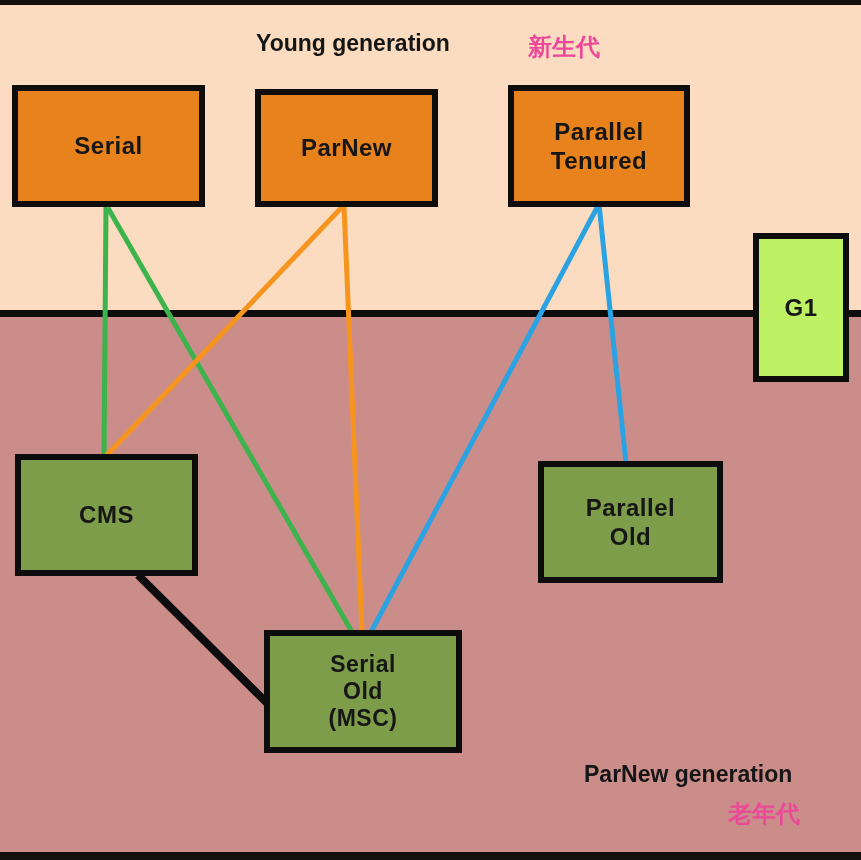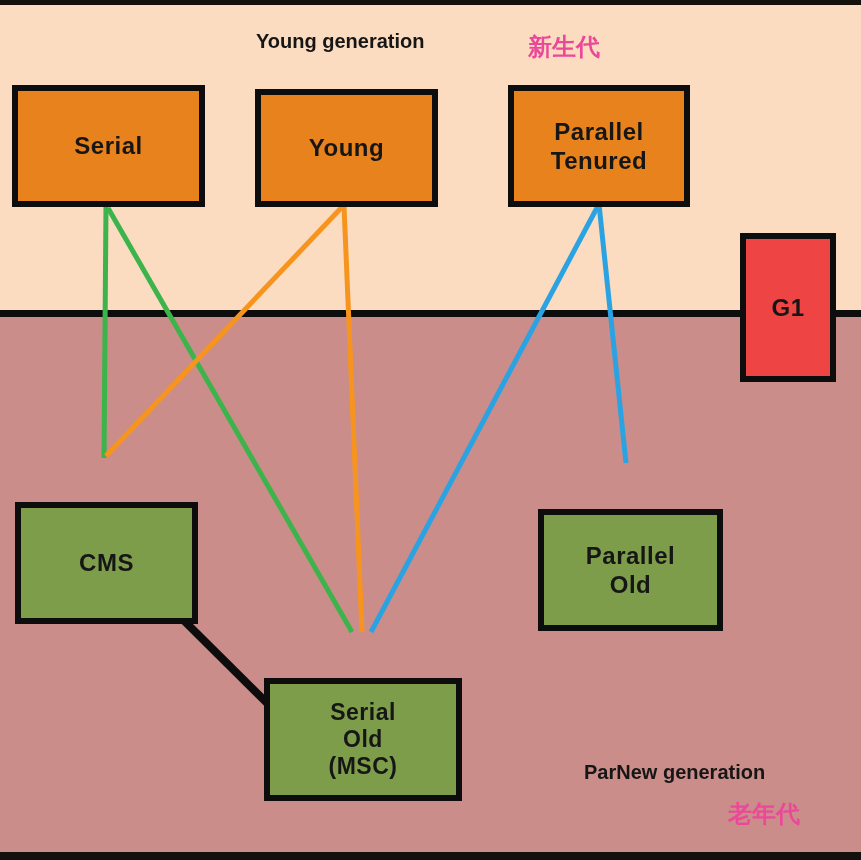--- a/index.html
+++ b/index.html
@@ -28,30 +28,30 @@
     align-items: center;
     justify-content: center;
     z-index: 4;
     color: #161616;
     font-size: 24px;
     line-height: 1.22;
     text-align: center;
     letter-spacing: 0.5px;
   }
   .fill-orange { background: #e8821d; }
-  .fill-green  { background: #7e9d4b; margin-top: 48px; }
-  .fill-blue   { background: #ef4444; }
+  .fill-green  { background: #7e9d4b; }
+  .fill-blue   { background: #bef264; margin-left: 13px; }
   .node.serial          { left: 12px;  top: 85px;  width: 193px; height: 122px; }
   .node.parnew          { left: 255px; top: 89px;  width: 183px; height: 118px; }
   .node.pscavenge       { left: 508px; top: 85px;  width: 182px; height: 122px; }
   .node.g1              { left: 740px; top: 233px; width: 96px;  height: 149px; }
   .node.cms             { left: 15px;  top: 454px; width: 183px; height: 122px; }
   .node.serial-old      { left: 264px; top: 630px; width: 198px; height: 123px; font-size: 23px; line-height: 1.18; }
   .node.parallel-old    { left: 538px; top: 461px; width: 185px; height: 122px; }
-  .caption { position: absolute; z-index: 5; color: #161616; font-size: 20px; white-space: nowrap; }
+  .caption { position: absolute; z-index: 5; color: #161616; font-size: 23px; white-space: nowrap; }
   .caption.zh { color: #ec4899; font-size: 24px; }
   .caption.young-en   { left: 256px; top: 30px; }
   .caption.young-zh   { left: 528px; top: 31px; }
   .caption.tenured-en { left: 584px; top: 761px; }
   .caption.tenured-zh { left: 728px; top: 798px; font-family: Liberation Mono, monospace; }
 </style>
 </head>
 <body>
 
 <div class="canvas">
@@ -70,21 +70,21 @@
     <line x1="599" y1="204" x2="371" y2="632" stroke-width="5" stroke="#2ba3e2"></line>
     <line x1="599" y1="204" x2="626" y2="463" stroke-width="5" stroke="#2ba3e2"></line>
     <line x1="138" y1="575" x2="268" y2="704" stroke-width="8" stroke="#0d0d0d"></line>
   </svg>
 
   <div class="node serial fill-orange">
     <span>Serial</span>
   </div>
 
   <div class="node parnew fill-orange">
-    <span>Young</span>
+    <span>ParNew</span>
   </div>
 
   <div class="node pscavenge fill-orange">
     <span>Parallel</span>
     <span>Tenured</span>
   </div>
 
   <div class="node g1 fill-blue">
     <span>G1</span>
   </div>

